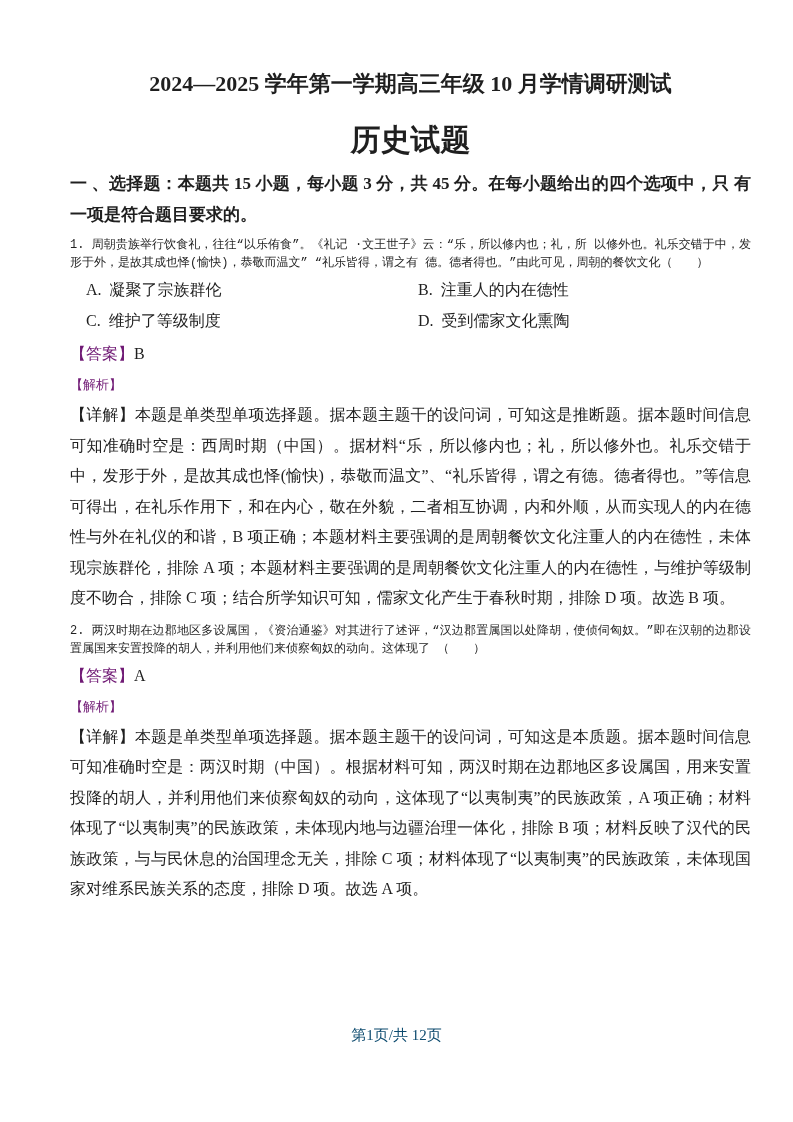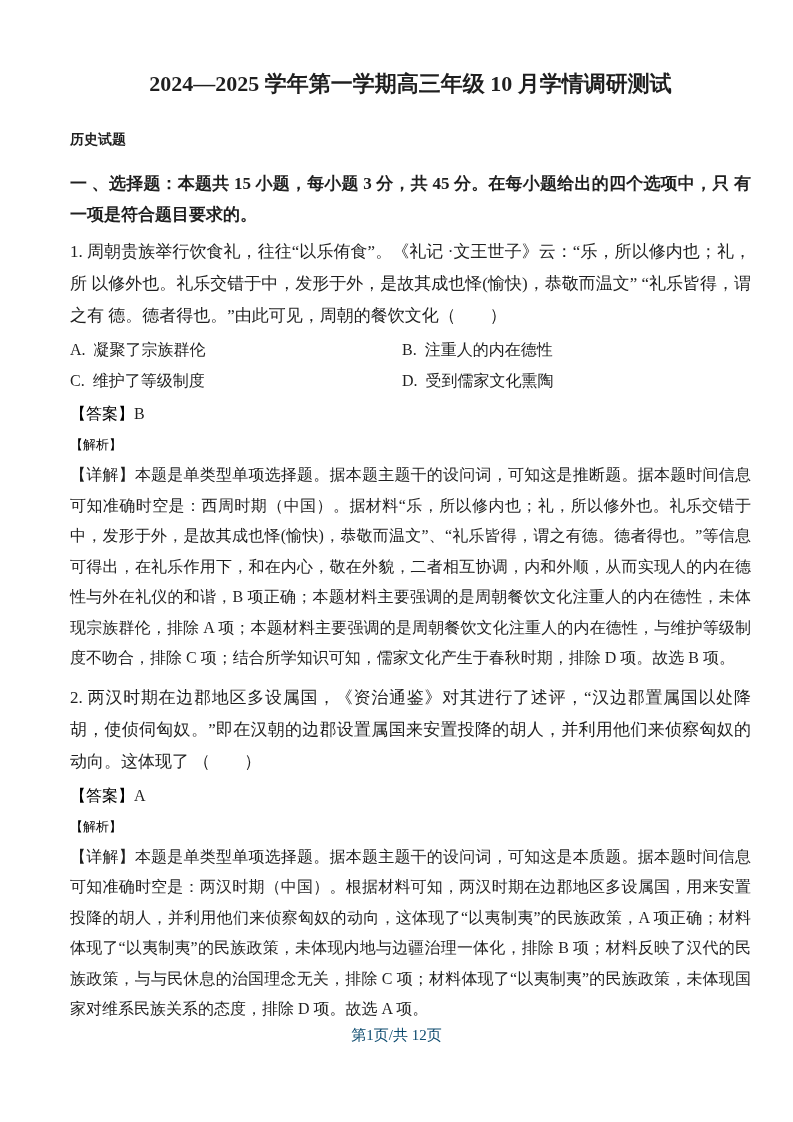--- a/index.html
+++ b/index.html
@@ -15,61 +15,63 @@
     overflow: hidden;
   }
   .doc-title {
     text-align: center;
     font-size: 22px;
     font-weight: bold;
     line-height: 32px;
     margin: 0;
   }
   .doc-subtitle {
-    text-align: left;
-    font-size: 14px;
+    text-align: center;
+    font-size: 30px;
     font-weight: bold;
     line-height: 32px;
     margin: 24px 0 0 0;
   }
   .section-heading {
     font-size: 17px;
     font-weight: bold;
     line-height: 31px;
     text-align: justify;
     margin: 12px 0 0 0;
   }
   p { margin: 0; }
   .stem {
-    font-size: 17px;
-    line-height: 32px;
+    font-size: 12px;
+    line-height: 18px;
     text-align: justify;
     margin-top: 6px;
+    font-family: Liberation Mono, monospace;
   }
   .options {
     margin-top: 2px;
     font-size: 16px;
+    margin-left: 16px;
   }
   .option-row { display: flex; }
   .option {
     line-height: 31px;
     white-space: nowrap;
   }
   .option.left { flex: 0 0 332px; }
   .option .okey { margin-right: 8px; }
   .answer-line {
     font-size: 16px;
     line-height: 31px;
     margin-top: 2px;
   }
   .analysis-line {
     font-size: 13px;
     line-height: 31px;
   }
-  .blue { color: #000000; }
+  .blue { color: #701a75; }
   .detail {
     font-size: 16px;
     line-height: 30.5px;
     text-align: justify;
   }
   .q2-block { margin-top: 8px; }
   .q2-block .stem { margin-top: 0; }
   .footer {
     position: absolute;
     left: 0;

